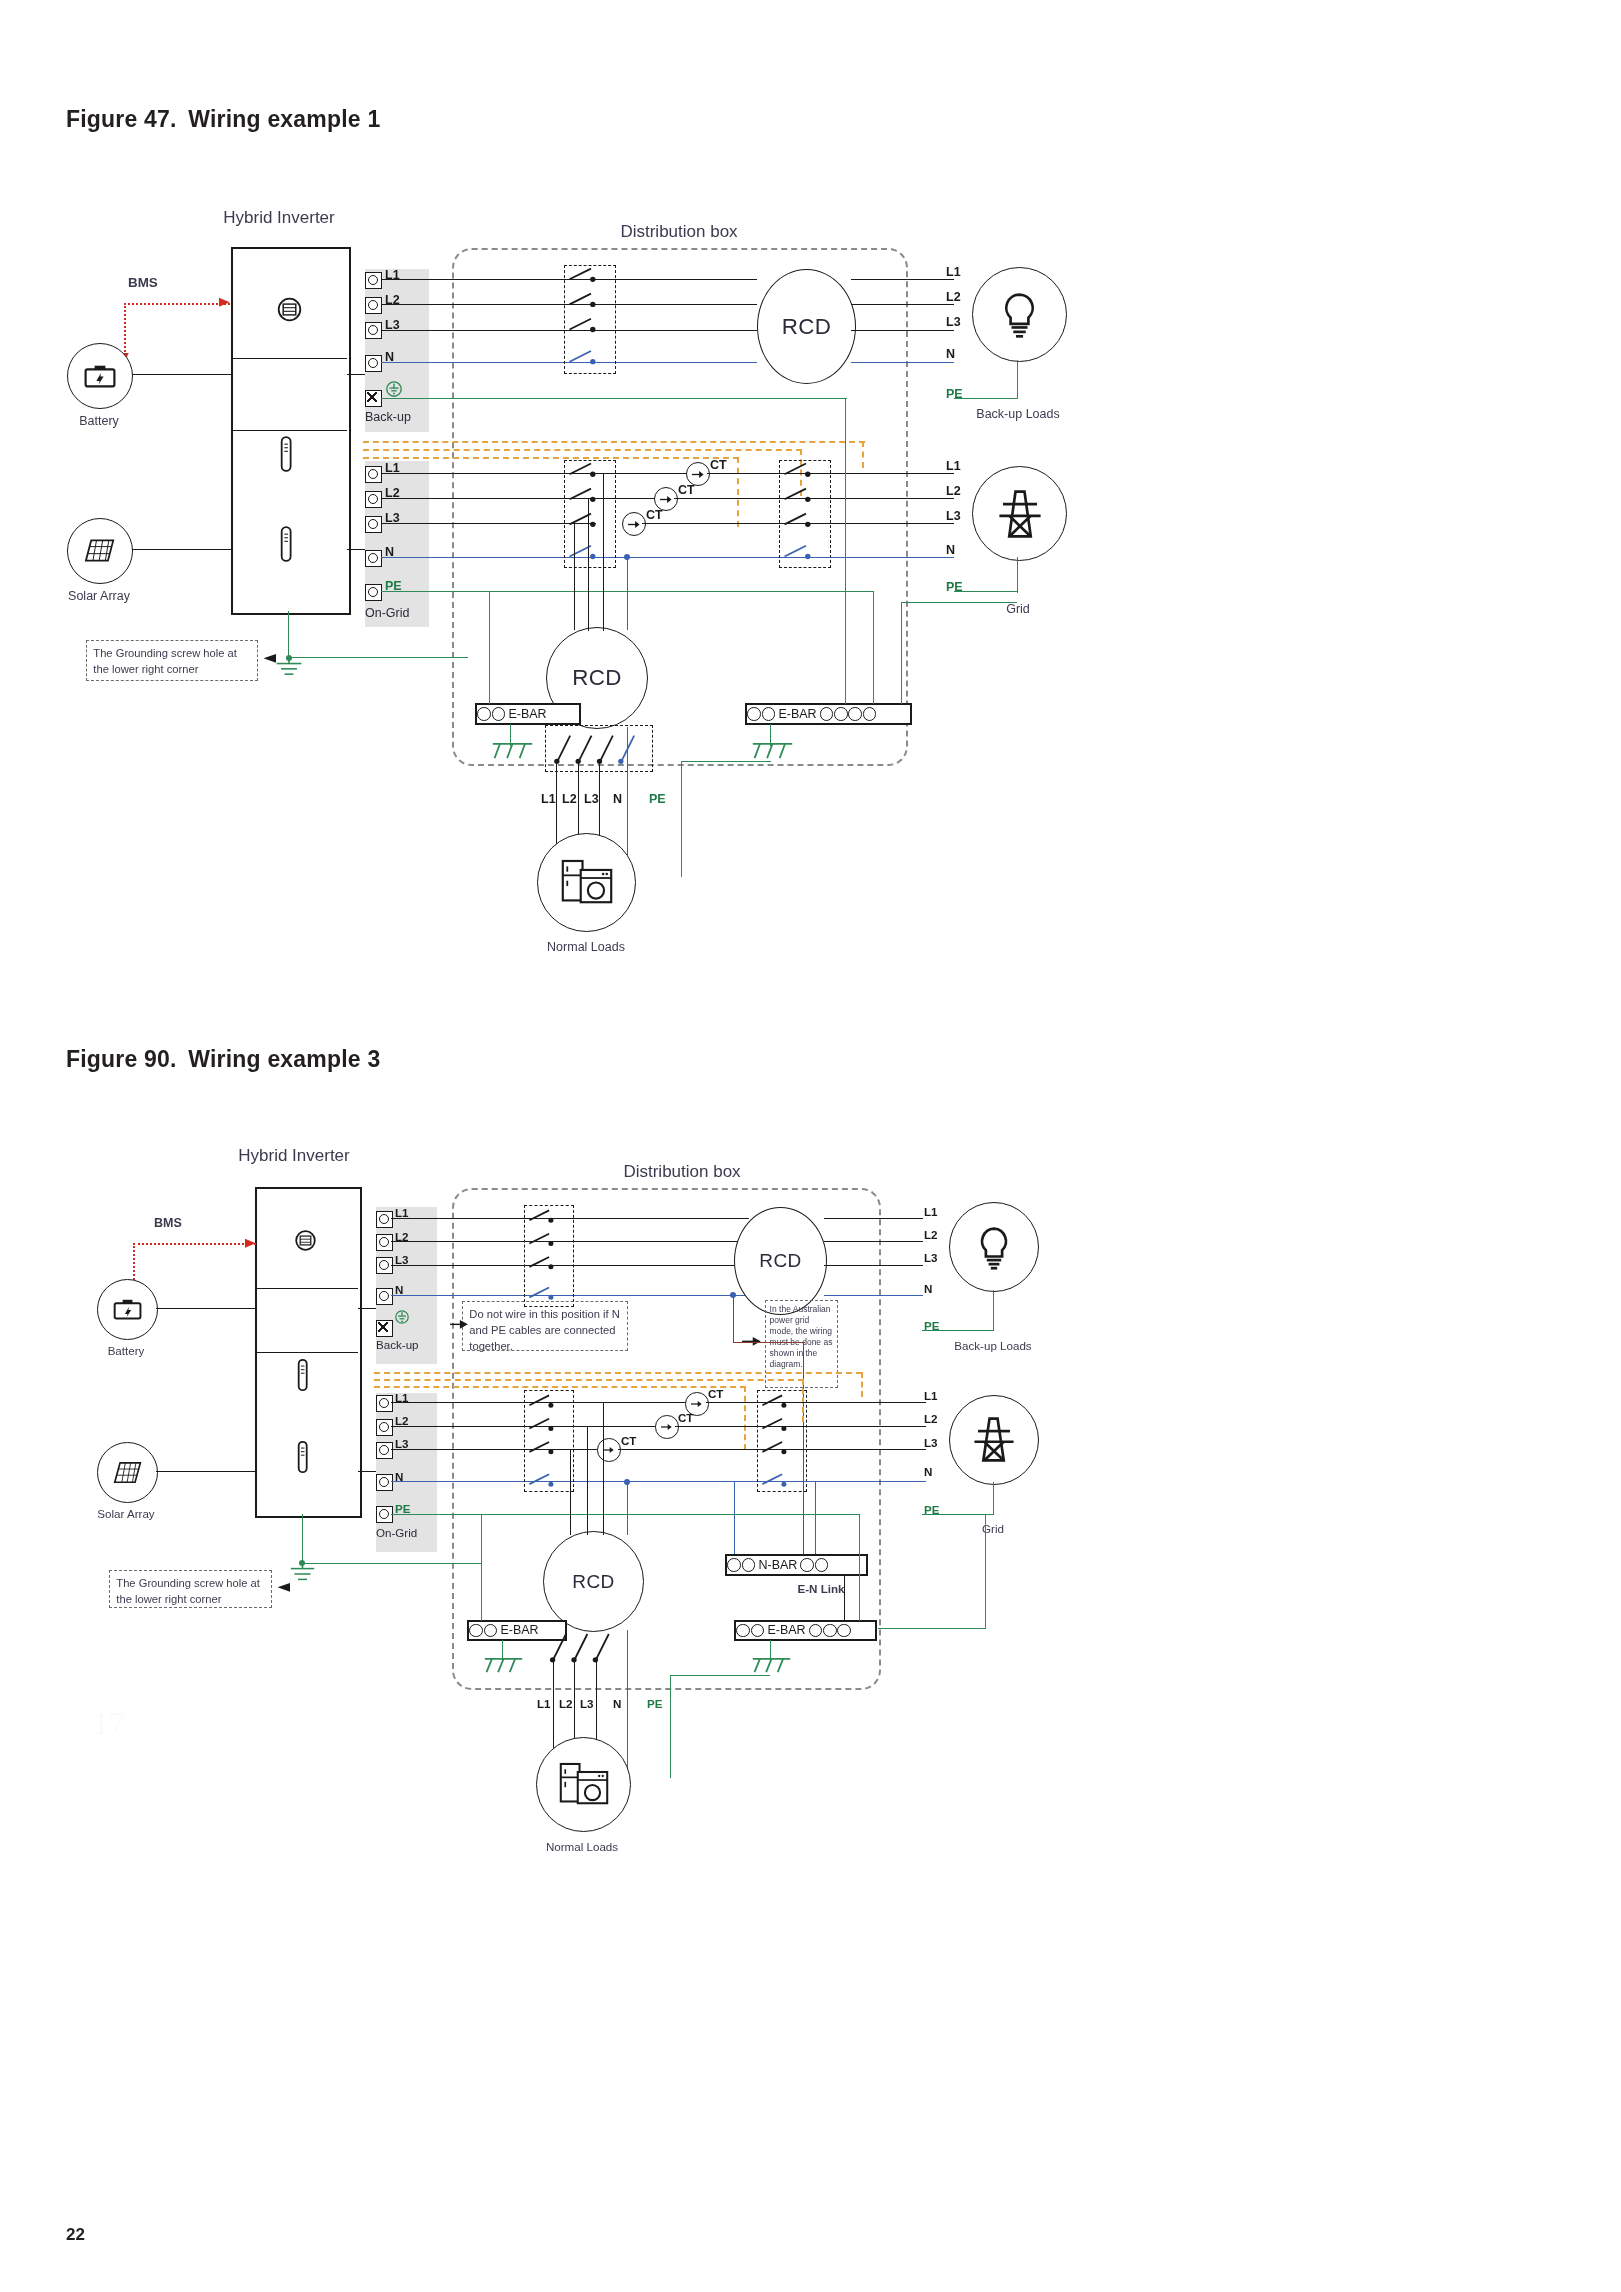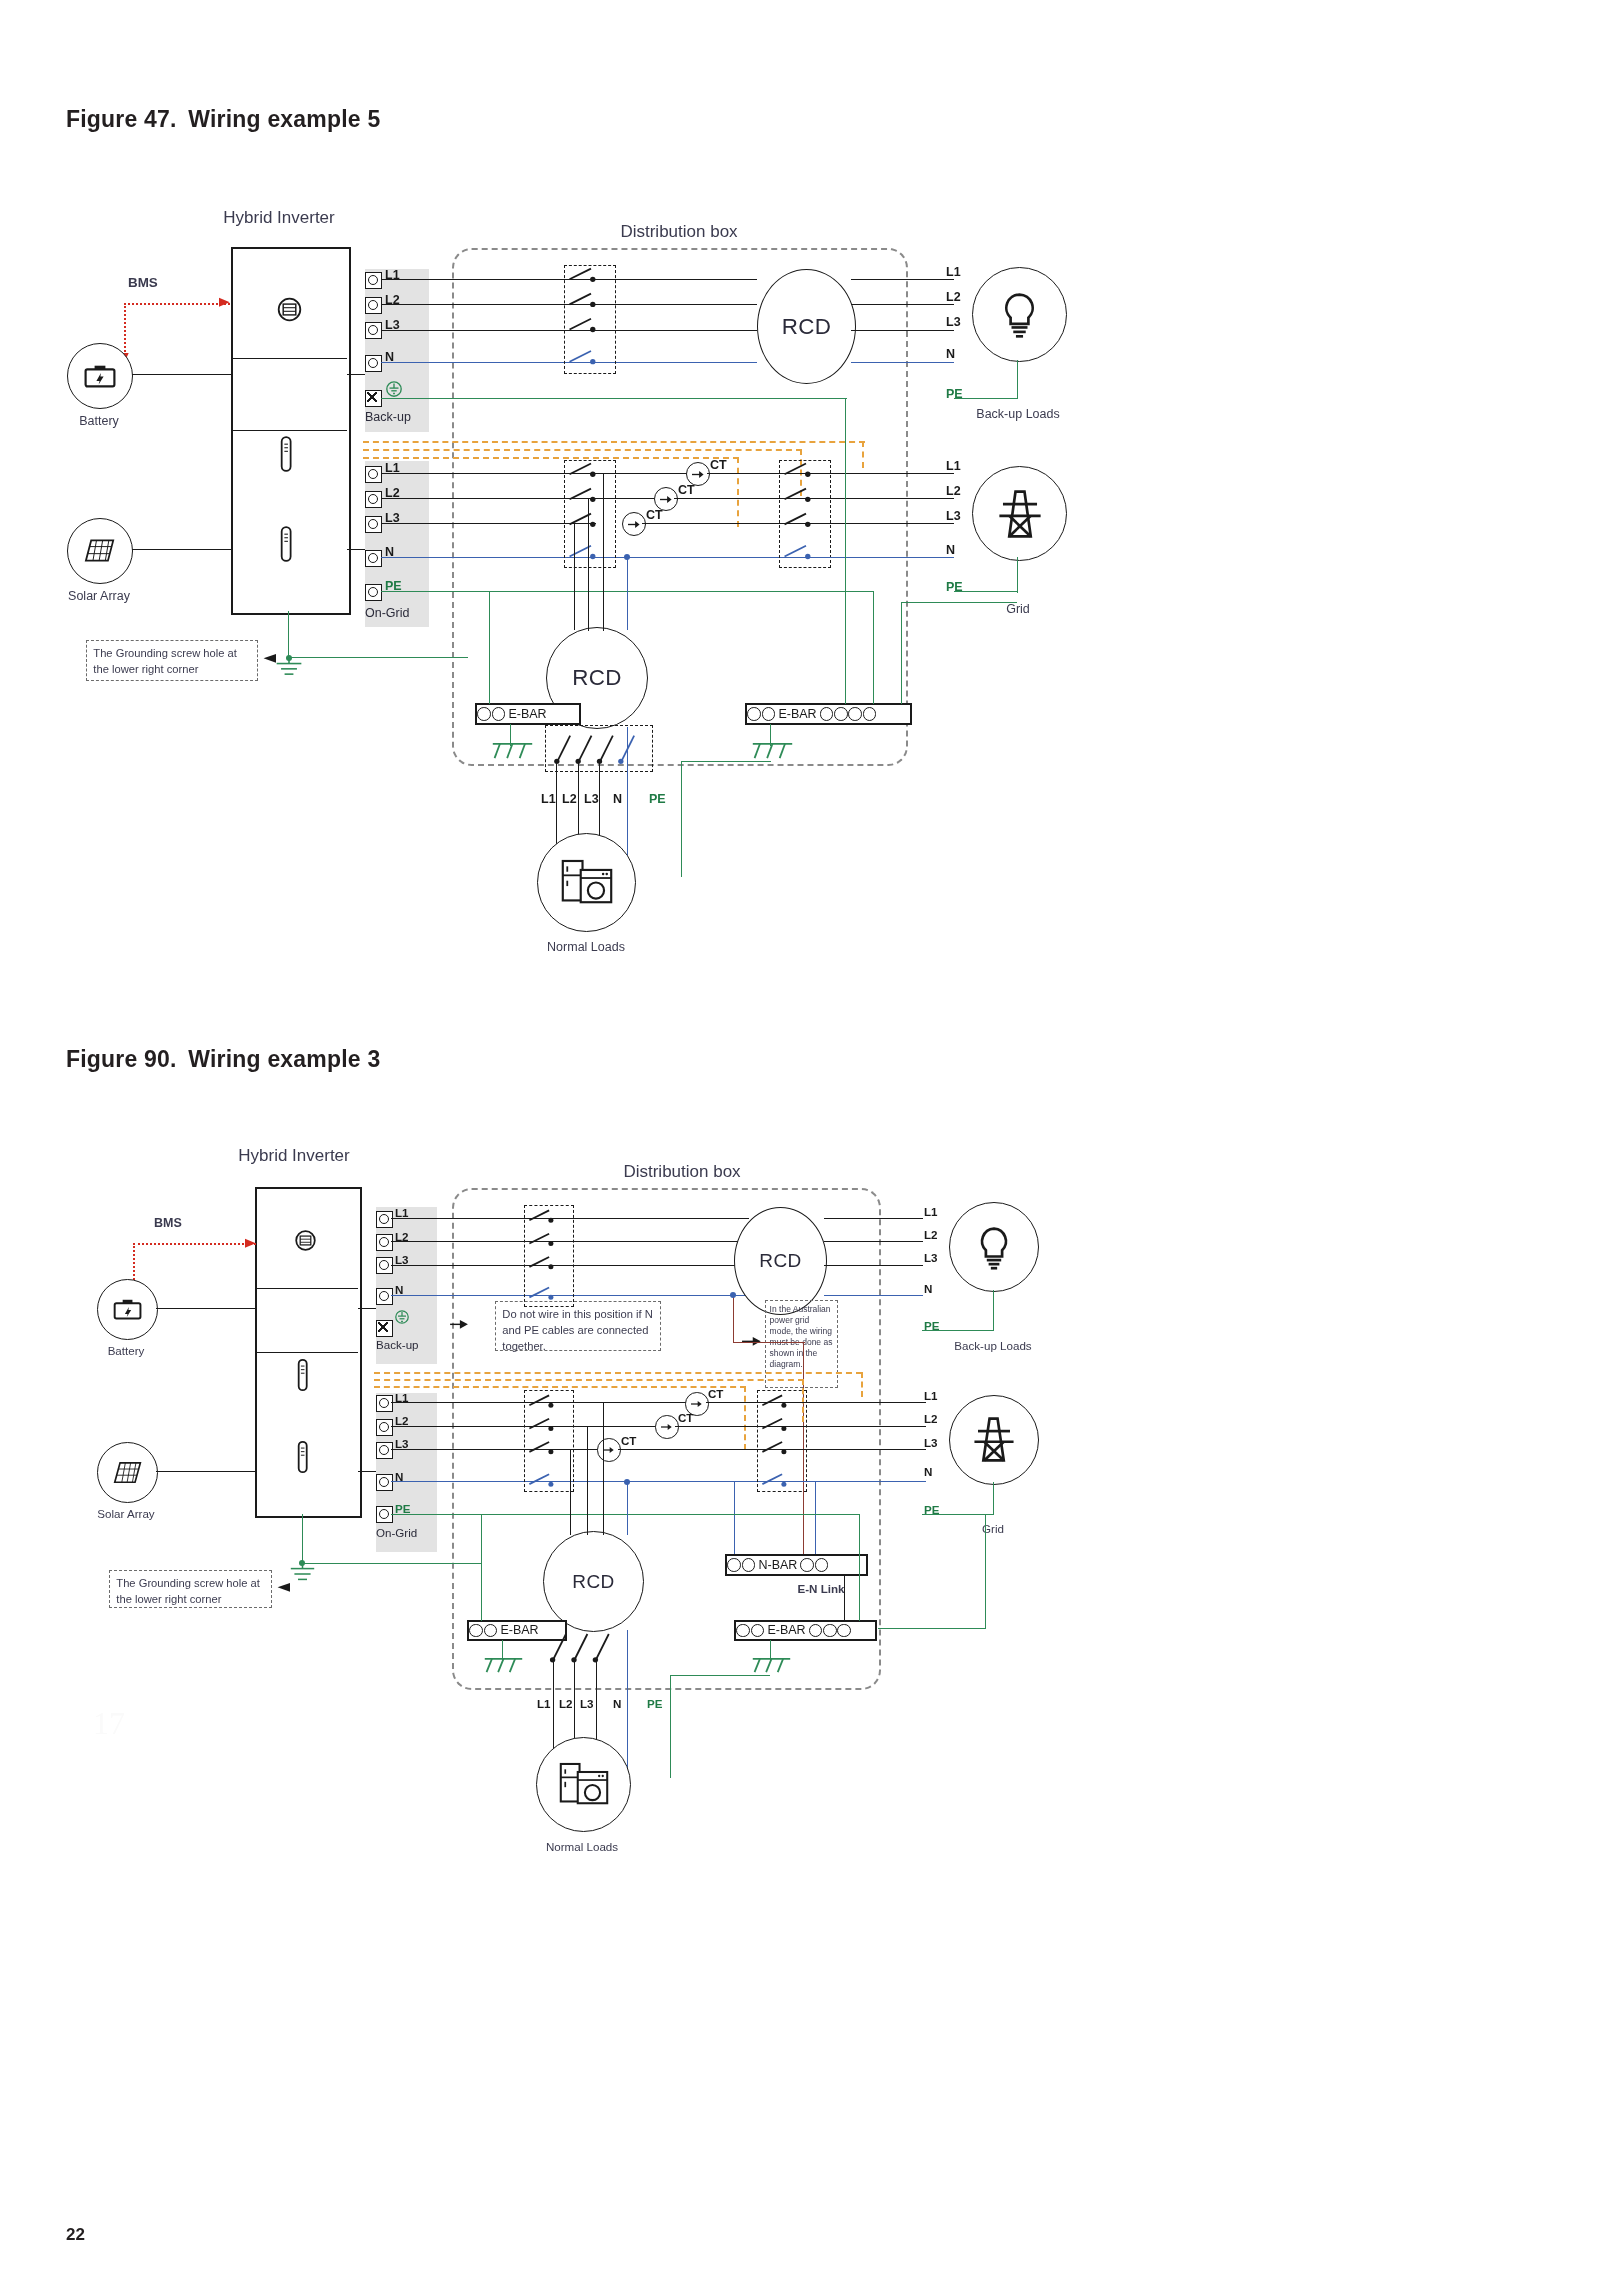--- a/index.html
+++ b/index.html
@@ -68,21 +68,21 @@
   .node.green{background:#2e8b57;}
   .node.blue{background:#3b62b0;}
   svg{display:block;overflow:visible;}
 </style>
 </head>
 <body>
 
 <div class="page">
 
   <div class="fig-title" style="left:66px;top:106px;">
-    <span class="num">Figure 47.</span><span>Wiring example 5</span>
+    <span class="num">Figure 47.</span><span>Wiring example 1</span>
   </div>
 
   <div class="dg" id="fig47" style="left:0px;top:0px;width:1621px;height:985px;">
 
     <div class="lbl ctr" style="left:279px;top:208px;font-size:17px;">Hybrid Inverter</div>
     <div class="lbl ctr" style="left:679px;top:222px;font-size:17px;">Distribution box</div>
 
     <div class="dashborder" style="left:452px;top:248px;width:452px;height:514px;"></div>
 
     <div class="box" style="left:231px;top:247px;width:116px;height:364px;"></div>
@@ -592,21 +592,21 @@
         <path d="M21 4 a14 14 0 0 1 9 24 l0 7 l-18 0 l0 -7 a14 14 0 0 1 9 -24 z" fill="none" stroke="#1a1a1a" stroke-width="3"></path>
         <line x1="13" y1="39" x2="29" y2="39" stroke="#1a1a1a" stroke-width="3"></line>
         <line x1="15" y1="43.5" x2="27" y2="43.5" stroke="#1a1a1a" stroke-width="3"></line>
         <line x1="17.5" y1="48" x2="24.5" y2="48" stroke="#1a1a1a" stroke-width="3"></line>
       </svg>
     </div>
     <div class="ln h green" style="left:922px;top:1330px;width:72px;"></div>
     <div class="ln v green" style="left:993px;top:1290px;height:41px;"></div>
     <div class="lbl ctr" style="left:993px;top:1339px;font-size:11.6px;">Back-up Loads</div>
 
-    <div class="notebox" style="left:495px;top:1301px;width:166px;height:50px;">Do not wire in this position if N and PE cables are connected together.</div>
+    <div class="notebox" style="left:462px;top:1301px;width:166px;height:50px;">Do not wire in this position if N and PE cables are connected together.</div>
     <div style="position:absolute;left:450px;top:1319px;">
       <svg width="18" height="10.7" viewBox="0 0 20 12">
           <line x1="0" y1="6" x2="14" y2="6" stroke="#1a1a1a" stroke-width="1.6"></line>
           <polygon points="11,1 20,6 11,11" fill="#1a1a1a"></polygon>
         </svg>
     </div>
     <div class="notebox tiny" style="left:765px;top:1300px;width:73px;height:88px;">In the Australian power grid mode, the wiring must be done as shown in the diagram.</div>
     <div style="position:absolute;left:742px;top:1336px;">
       <svg width="19.7" height="10.7" viewBox="0 0 22 12">
           <line x1="0" y1="6" x2="15" y2="6" stroke="#1a1a1a" stroke-width="1.6"></line>

